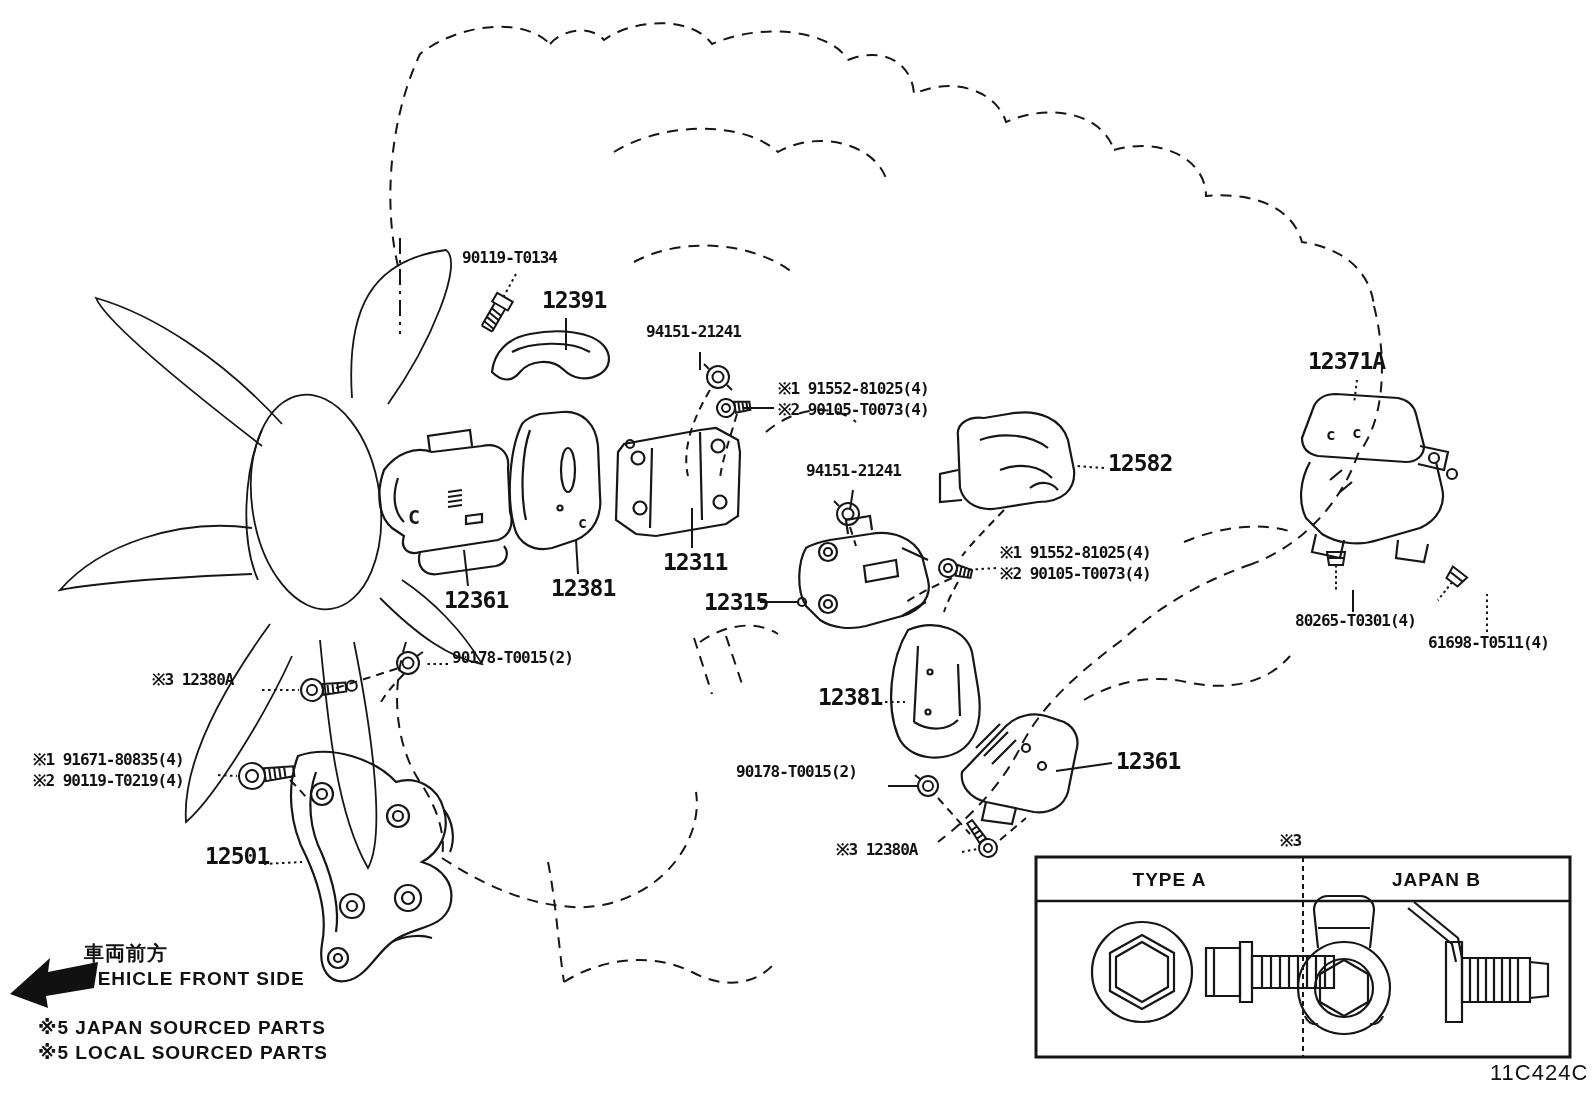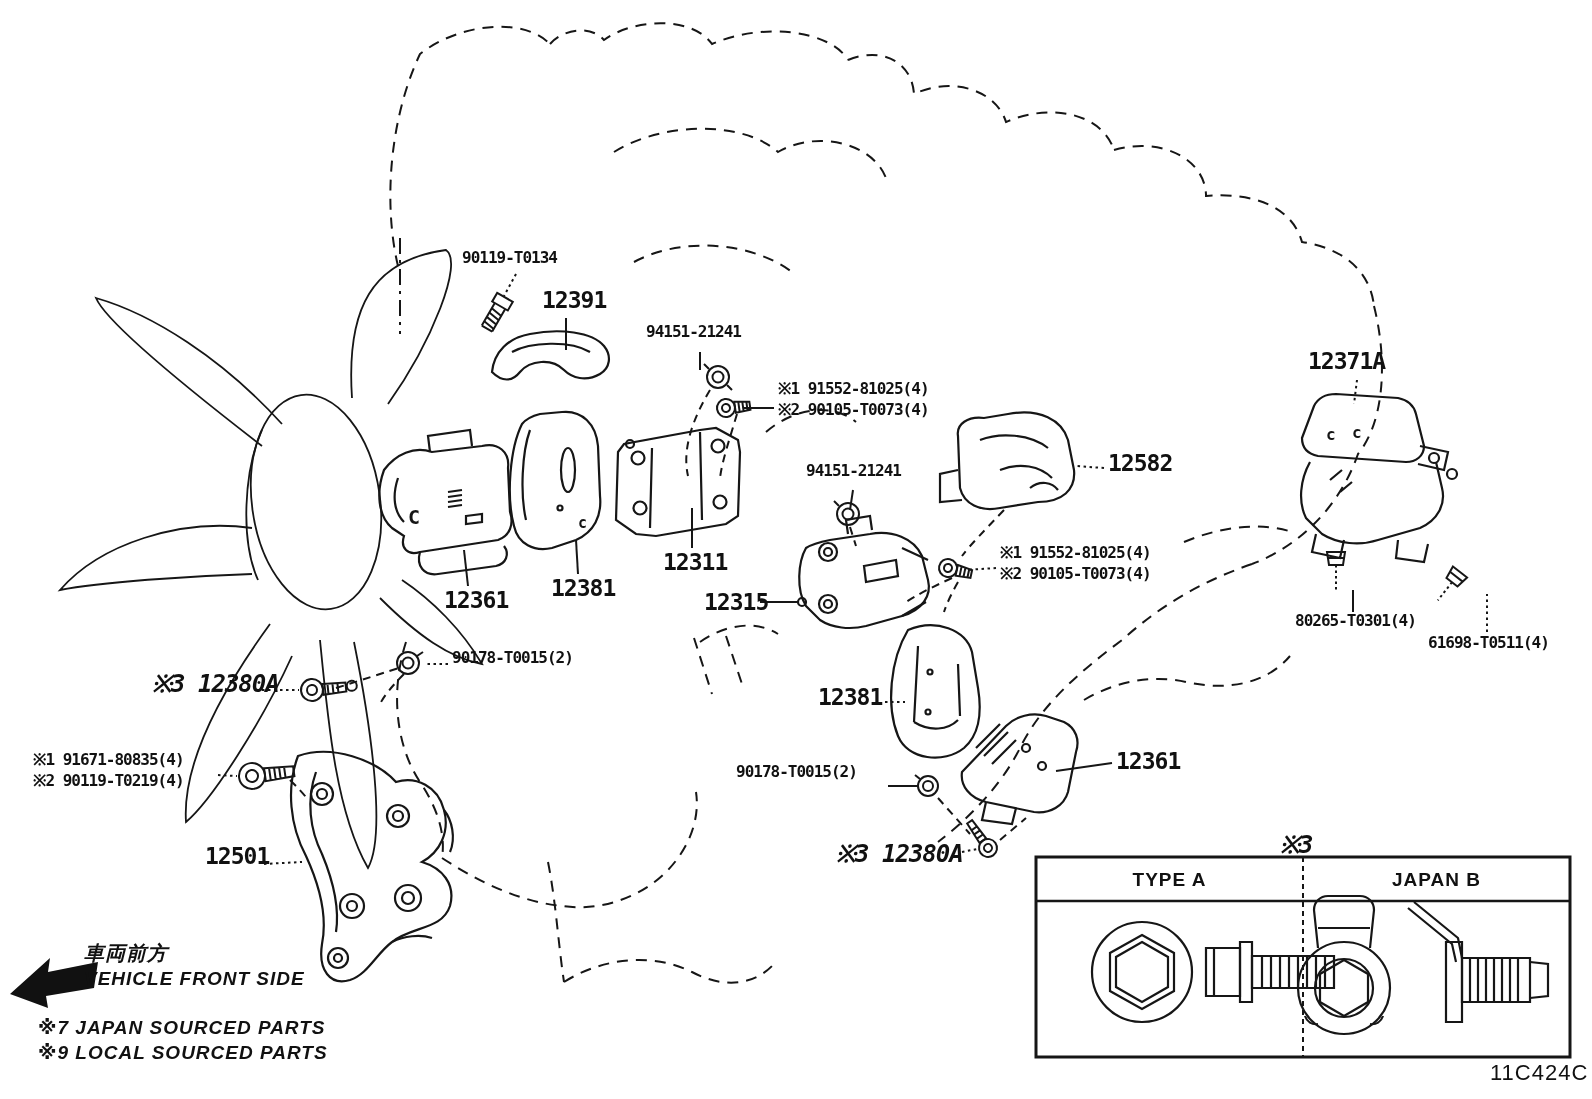--- a/index.html
+++ b/index.html
@@ -4,22 +4,22 @@
 <style>
   html,body{margin:0;padding:0;background:#ffffff;}
   .canvas{
     position:relative;width:1592px;height:1099px;background:#ffffff;overflow:hidden;
     font-family:"DejaVu Sans Mono","Liberation Mono",monospace;color:#111;
   }
   svg{position:absolute;left:0;top:0;}
   .lbl{position:absolute;font-weight:bold;white-space:nowrap;letter-spacing:-1px;line-height:1;}
   .lbl.long{font-size:16px;}
   .lbl.big{font-size:23px;}
-  .lbl.mid{font-size:24px;font-style:italic;}
-  .fn{position:absolute;font-family:"Liberation Sans","DejaVu Sans",sans-serif;font-weight:bold;font-size:19px;letter-spacing:1px;white-space:nowrap;font-style:italic;}
+  .lbl.mid{font-size:16px;}
+  .fn{position:absolute;font-family:"Liberation Sans","DejaVu Sans",sans-serif;font-weight:bold;font-size:19px;letter-spacing:1px;white-space:nowrap;}
   .tbl-head{position:absolute;font-family:"Liberation Sans","DejaVu Sans",sans-serif;font-weight:bold;font-size:19px;letter-spacing:1px;text-align:center;}
   .code{position:absolute;font-family:Liberation Sans, sans-serif;font-size:22px;letter-spacing:1px;}
 </style>
 </head>
 <body>
 
 <div class="canvas">
 
 <svg width="1592" height="1099" viewBox="0 0 1592 1099">
 
@@ -318,22 +318,22 @@
 <div class="lbl big" style="left:1116px;top:750px">12361</div>
 <div class="lbl long" style="left:736px;top:764px">90178-T0015(2)</div>
 <div class="lbl mid" style="left:836px;top:842px">※3 12380A</div>
 <div class="lbl long" style="left:33px;top:752px">※1 91671-80835(4)</div>
 <div class="lbl long" style="left:33px;top:773px">※2 90119-T0219(4)</div>
 <div class="lbl big" style="left:205px;top:845px">12501</div>
 
 <div class="fn" style="left:84px;top:940px;font-size:20px">車両前方</div>
 <div class="fn" style="left:84px;top:968px">VEHICLE FRONT SIDE</div>
 
-<div class="fn" style="left:38px;top:1016px">※7 JAPAN SOURCED PARTS</div>
-<div class="fn" style="left:38px;top:1041px">※9 LOCAL SOURCED PARTS</div>
+<div class="fn" style="left:38px;top:1016px">※5 JAPAN SOURCED PARTS</div>
+<div class="fn" style="left:38px;top:1041px">※5 LOCAL SOURCED PARTS</div>
 
 <div class="lbl mid" style="left:1280px;top:833px">※3</div>
 <div class="tbl-head" style="left:1036px;top:869px;width:267px">TYPE A</div>
 <div class="tbl-head" style="left:1303px;top:869px;width:267px">JAPAN B</div>
 
 <div class="code" style="left:1490px;top:1060px">11C424C</div>
 
 </div>
 
 </body></html>

